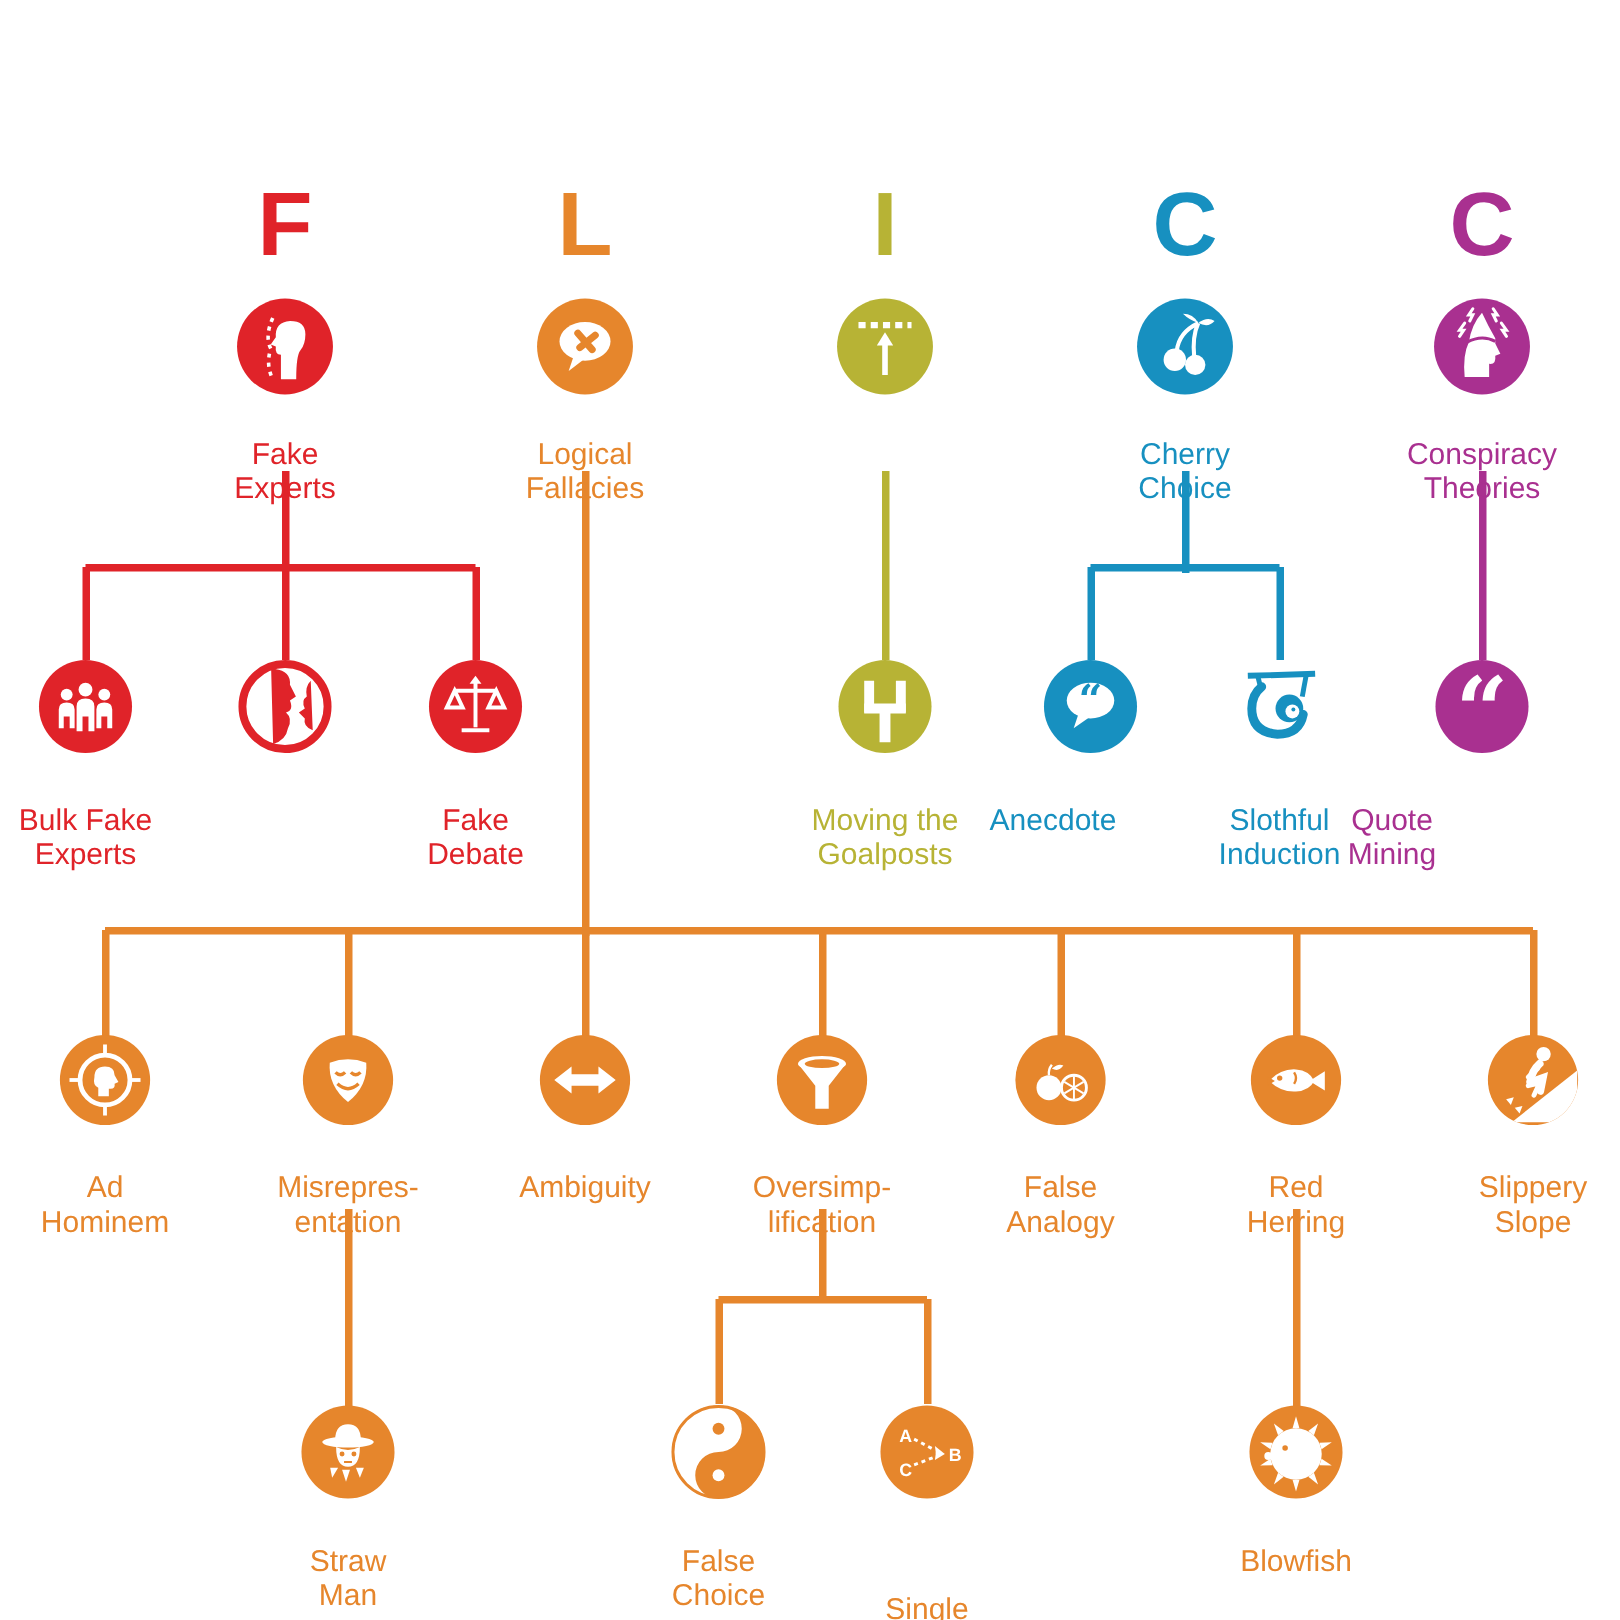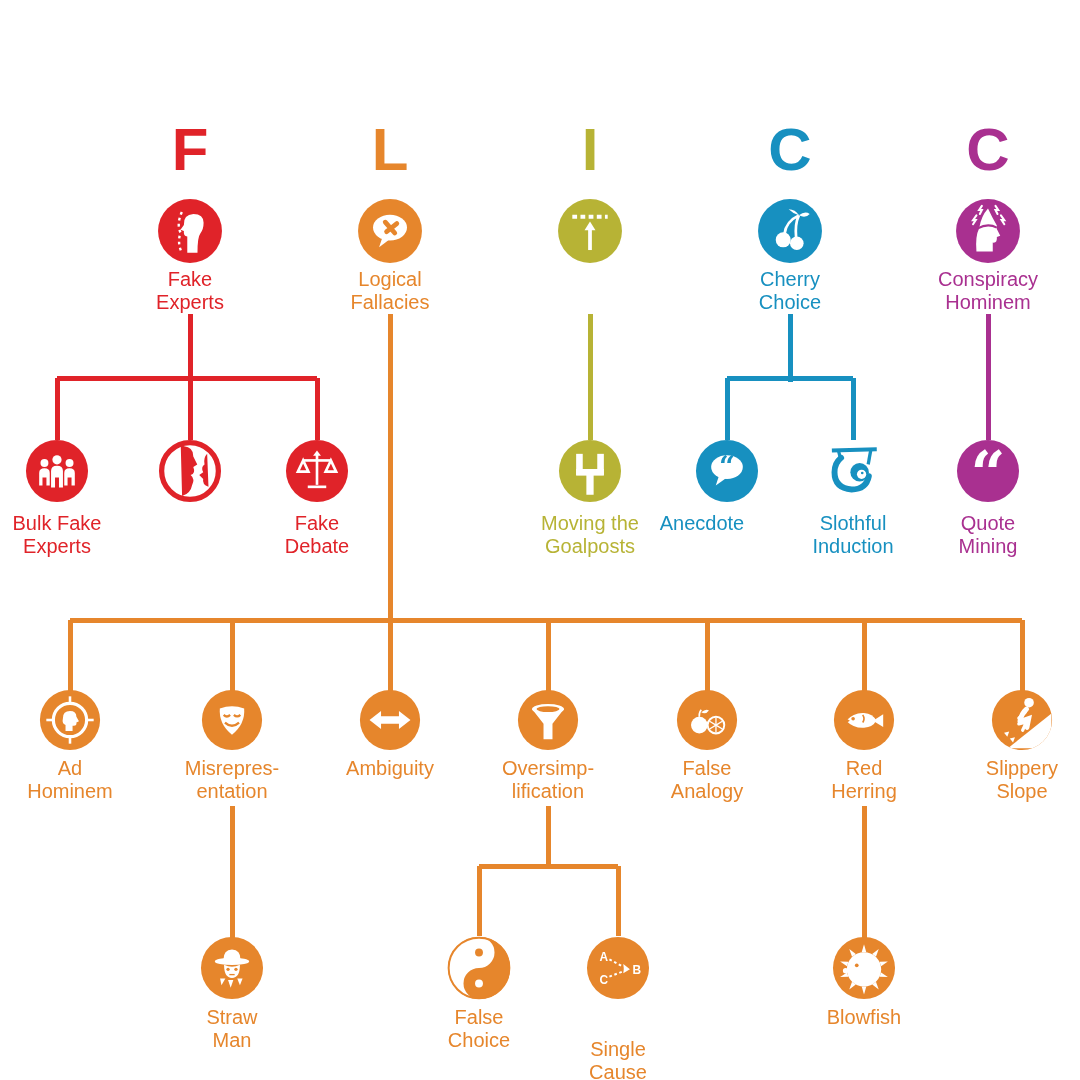--- a/index.html
+++ b/index.html
@@ -4,21 +4,21 @@
 <style>
   html,body{margin:0;padding:0;background:#fff;}
   .canvas{position:relative;width:1080px;height:1080px;background:#fff;overflow:hidden;
           font-family:"Liberation Sans",sans-serif;}
   .title{position:absolute;top:22px;left:0;right:0;margin:0;text-align:center;
          font-size:68px;font-weight:bold;letter-spacing:-2px;color:var(--red);}
   .letter{position:absolute;top:120px;transform:translateX(-50%);
           font-size:60px;font-weight:bold;line-height:60px;}
   .icon{position:absolute;transform:translate(-50%,-50%);}
   .nlabel{position:absolute;transform:translateX(-50%);width:160px;text-align:center;
-          white-space:pre-line;font-size:20px;line-height:23px;}
+          white-space:pre-line;font-size:20px;line-height:23px;margin-top:24px;}
   .vl{position:absolute;width:5px;margin-left:-2px;}
   .hl{position:absolute;height:5px;margin-top:-2px;}
   .c-red{color:var(--red);}     .bg-red{background:var(--red);}
   .c-orange{color:var(--orange);} .bg-orange{background:var(--orange);}
   .c-olive{color:var(--olive);}  .bg-olive{background:var(--olive);}
   .c-blue{color:var(--blue);}    .bg-blue{background:var(--blue);}
   .c-magenta{color:var(--magenta);} .bg-magenta{background:var(--magenta);}
 </style>
 </head>
 <body>
@@ -99,21 +99,21 @@
     </g>
   </svg>
 
   <div class="nlabel c-red" style="left:190px;top:268px">Fake
 Experts</div>
   <div class="nlabel c-orange" style="left:390px;top:268px">Logical
 Fallacies</div>
   <div class="nlabel c-blue" style="left:790px;top:268px">Cherry
 Choice</div>
   <div class="nlabel c-magenta" style="left:988px;top:268px">Conspiracy
-Hominem</div>
+Theories</div>
 
   <svg class="icon c-red" style="left:57px;top:471px" width="66" height="66" viewBox="0 0 100 100">
     <circle cx="50" cy="50" r="47" fill="currentColor"></circle>
     <circle cx="31" cy="38" r="6" fill="#fff"></circle>
       <path fill="#fff" d="M23,72 V53 Q23,46 31,46 Q39,46 39,53 V72 H34 V60 H28 V72 Z"></path>
     <circle cx="50" cy="33" r="7" fill="#fff"></circle>
       <path fill="#fff" d="M41,75 V50 Q41,42 50,42 Q59,42 59,50 V75 H53 V60 H47 V75 Z"></path>
     <circle cx="69" cy="38" r="6" fill="#fff"></circle>
       <path fill="#fff" d="M61,72 V53 Q61,46 69,46 Q77,46 77,53 V72 H72 V60 H66 V72 Z"></path>
   </svg>
@@ -166,21 +166,21 @@
 
   <div class="nlabel c-red" style="left:57px;top:512px">Bulk Fake
 Experts</div>
   <div class="nlabel c-red" style="left:317px;top:512px">Fake
 Debate</div>
   <div class="nlabel c-olive" style="left:590px;top:512px">Moving the
 Goalposts</div>
   <div class="nlabel c-blue" style="left:702px;top:512px">Anecdote</div>
   <div class="nlabel c-blue" style="left:853px;top:512px">Slothful
 Induction</div>
-  <div class="nlabel c-magenta" style="left:988px;top:512px">Quote
+  <div class="nlabel c-magenta" style="left:928px;top:512px">Quote
 Mining</div>
 
   <svg class="icon c-orange" style="left:70px;top:720px" width="64" height="64" viewBox="0 0 100 100">
     <circle cx="50" cy="50" r="47" fill="currentColor"></circle>
     <circle cx="50" cy="50" r="26" stroke="#fff" stroke-width="5" fill="none"></circle>
     <g stroke="#fff" stroke-width="4">
       <line x1="50" y1="13" x2="50" y2="24"></line>
         <line x1="50" y1="76" x2="50" y2="87"></line>
       <line x1="13" y1="50" x2="24" y2="50"></line>
         <line x1="76" y1="50" x2="87" y2="50"></line>

